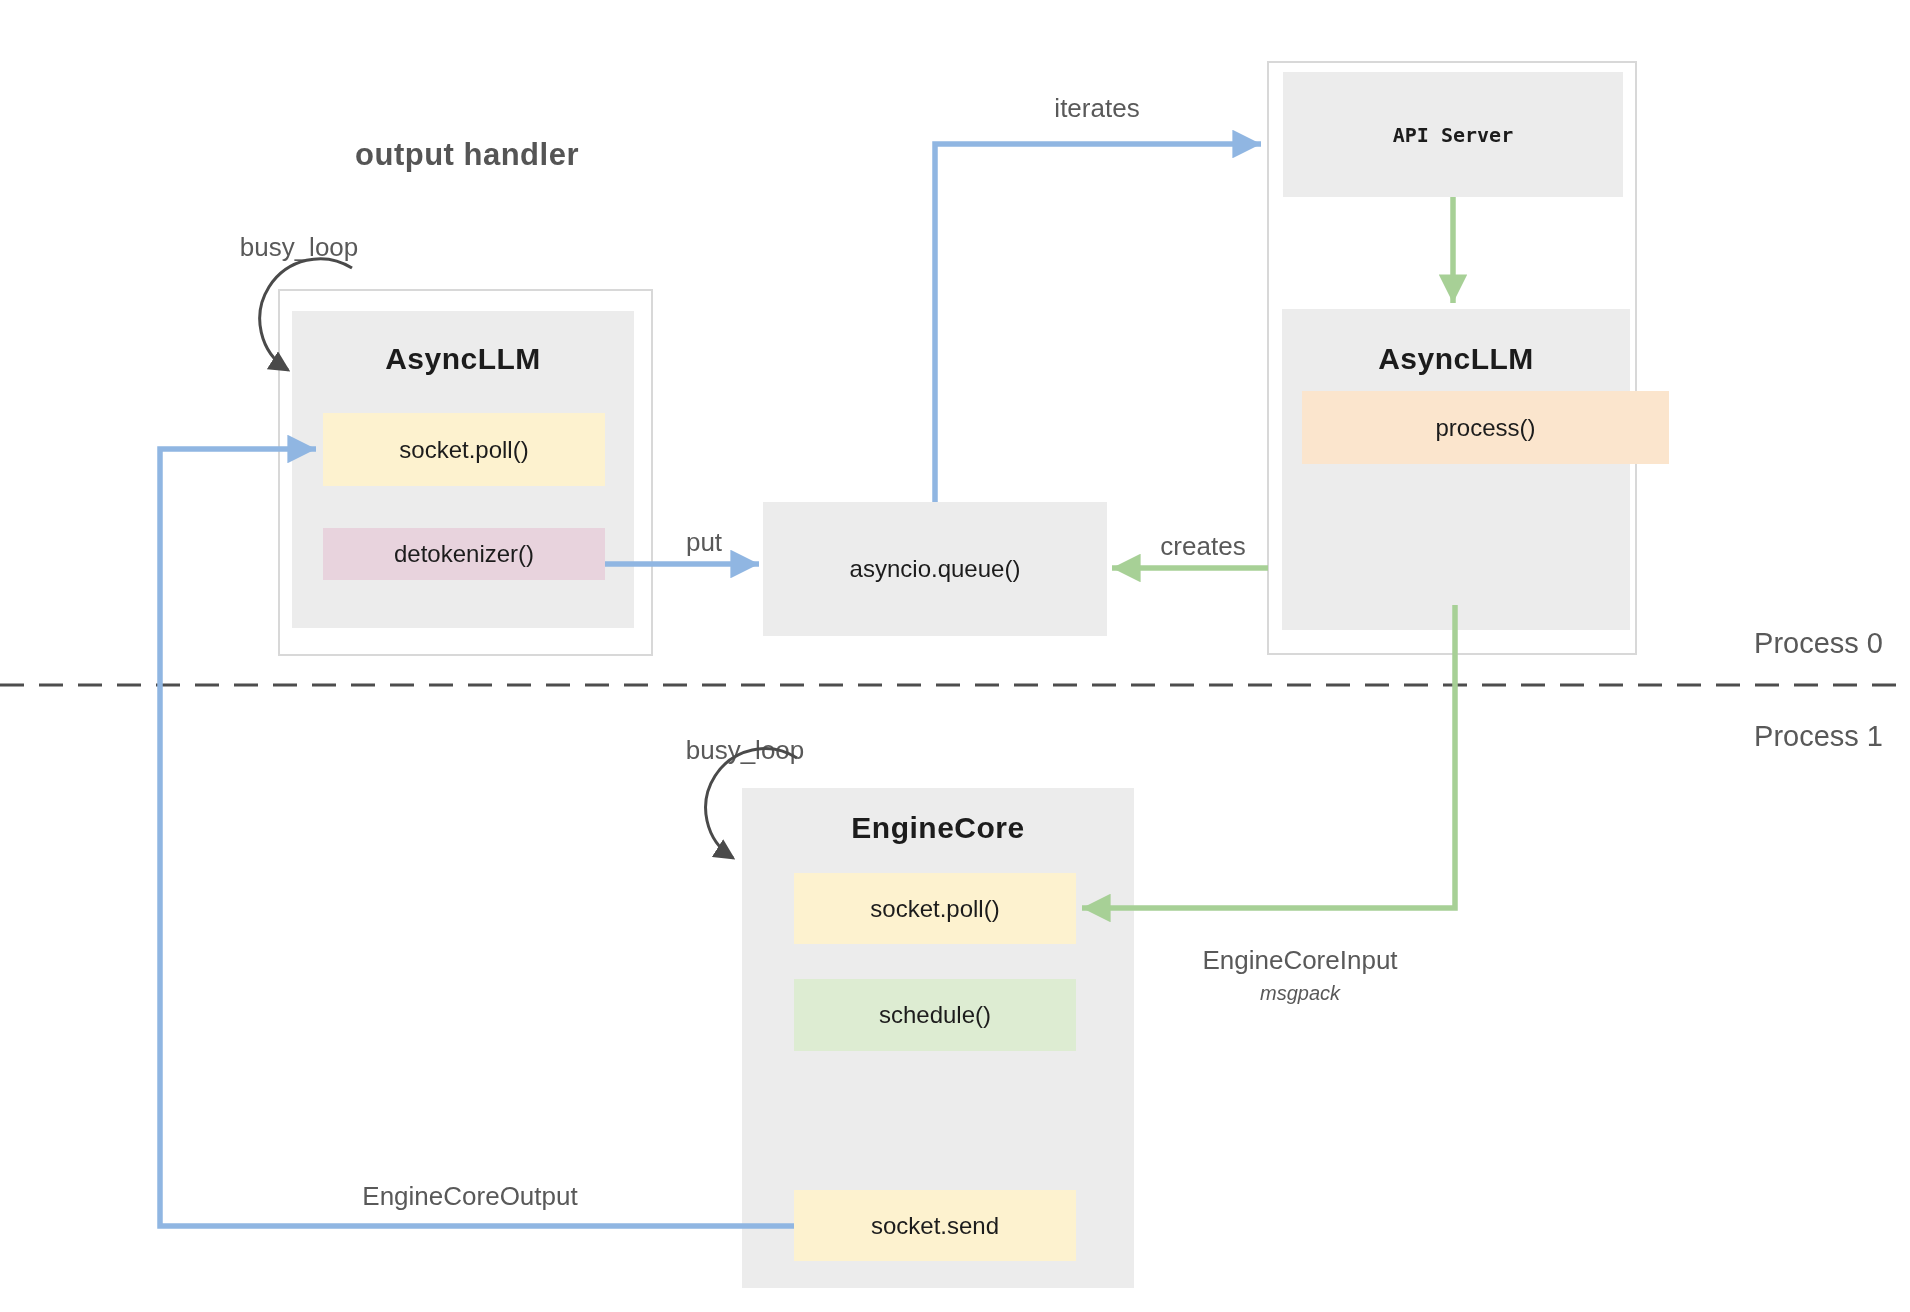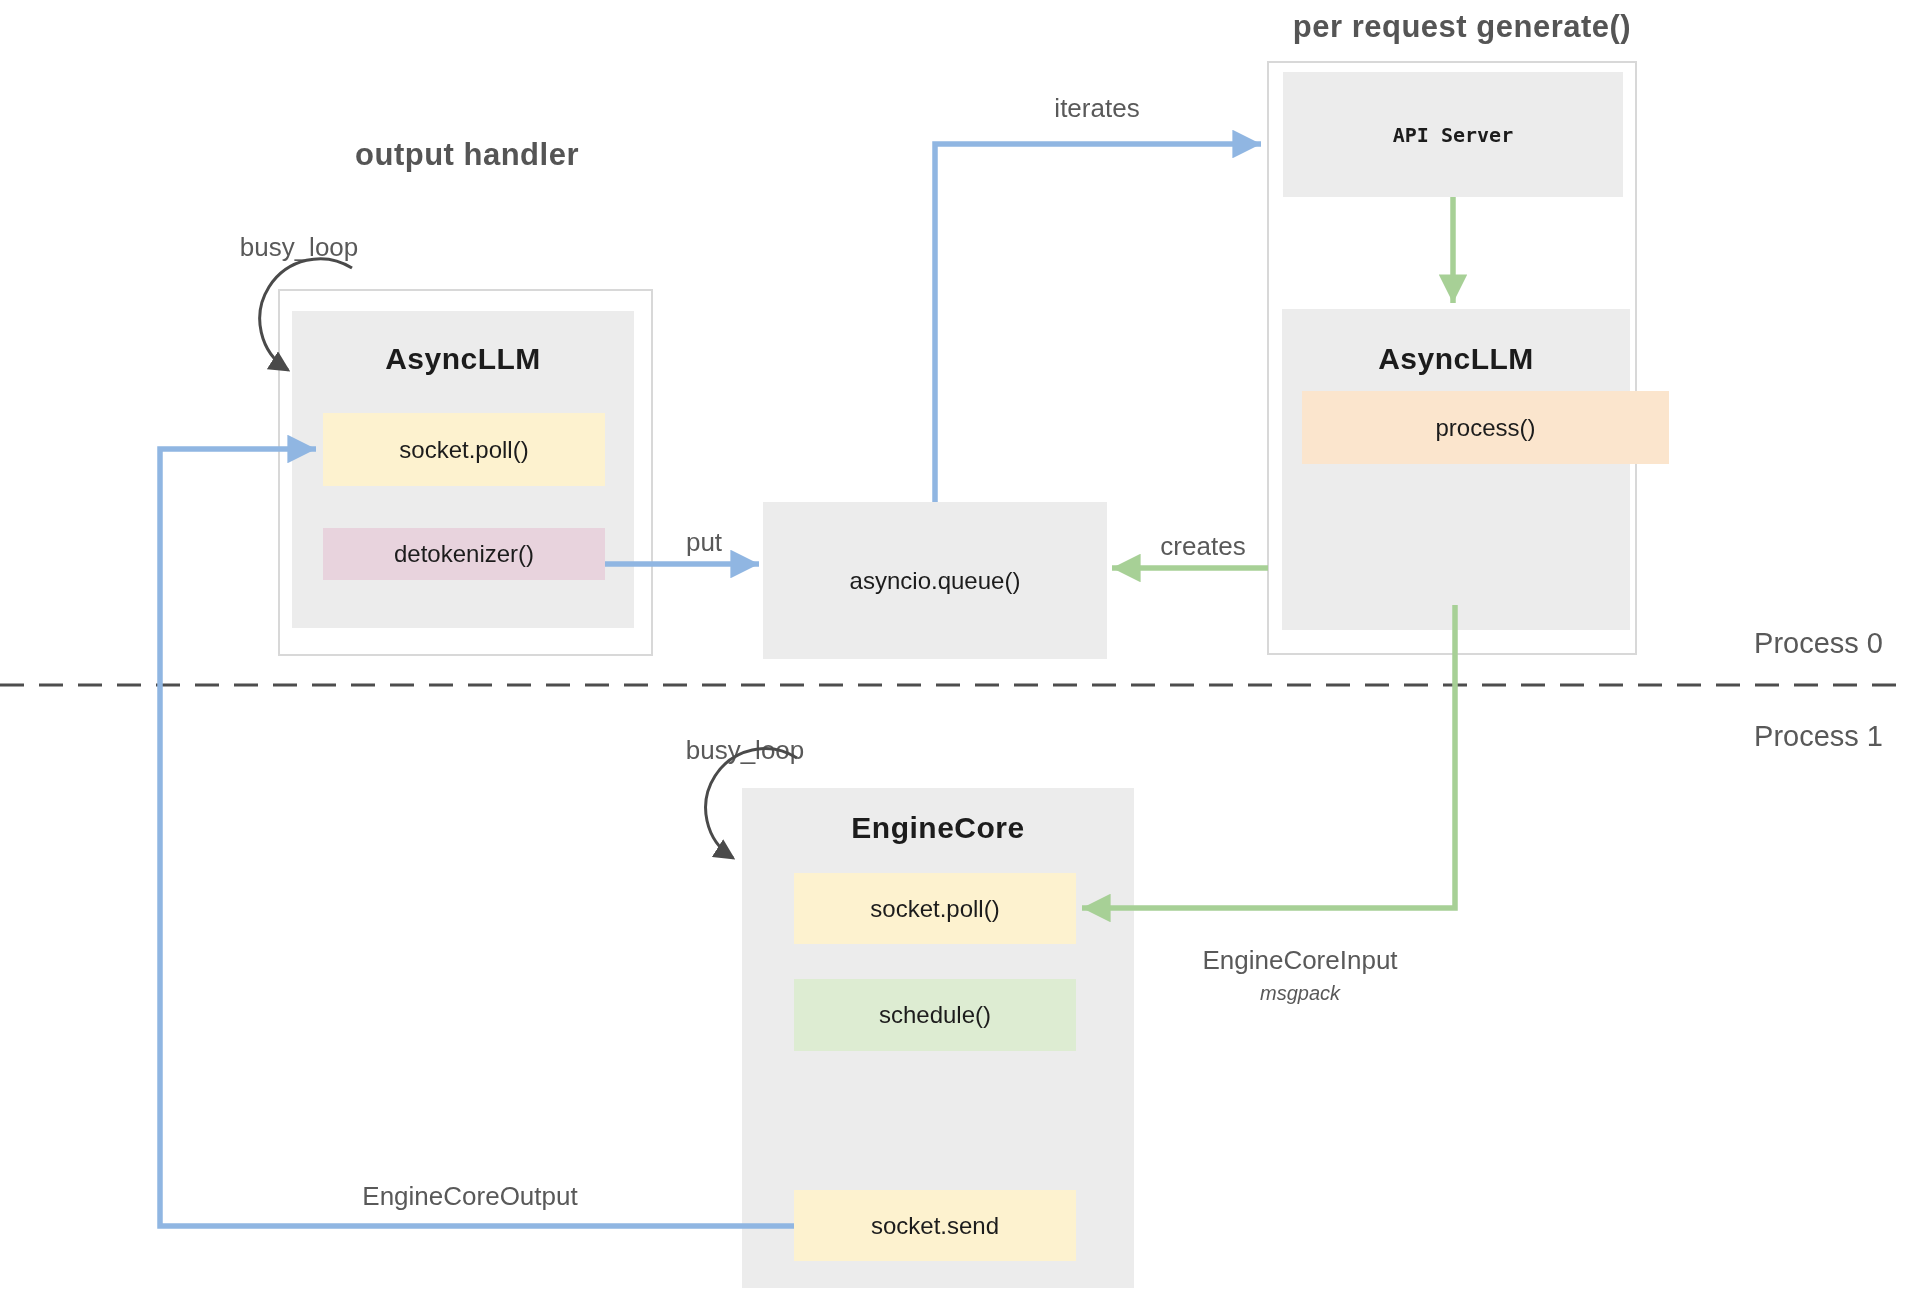--- a/index.html
+++ b/index.html
@@ -76,30 +76,29 @@
     position:absolute;left:0;top:0;
     pointer-events:none;
   }
   .mono-title{font-family:"DejaVu Sans Mono", monospace;}
 </style>
 </head>
 <body>
 
 <div id="canvas">
 
-  <div class="big-label center" style="left:1462px;top:27px;">per request generate()</div>
   <div class="big-label center" style="left:467px;top:155px;">output handler</div>
 
   <div class="abs outer-frame" style="left:278px;top:289px;width:375px;height:367px;"></div>
   <div class="abs gray-panel" style="left:292px;top:311px;width:342px;height:317px;"></div>
   <div class="panel-title center" style="left:463px;top:359px;position:absolute;">AsyncLLM</div>
   <div class="method" style="left:323px;top:413px;width:282px;height:73px;background:var(--yellow);">socket.poll()</div>
   <div class="method" style="left:323px;top:528px;width:282px;height:52px;background:var(--pink);">detokenizer()</div>
 
-  <div class="method gray-panel" style="left:763px;top:502px;width:344px;height:157px;">asyncio.queue()</div>
+  <div class="method gray-panel" style="left:763px;top:502px;width:344px;height:134px;">asyncio.queue()</div>
 
   <div class="abs outer-frame" style="left:1267px;top:61px;width:370px;height:594px;"></div>
   <div class="method gray-panel mono-title" style="left:1283px;top:72px;width:340px;height:125px;font-weight:bold;font-size:20px;">API Server</div>
   <div class="abs gray-panel" style="left:1282px;top:309px;width:348px;height:321px;"></div>
   <div class="panel-title center" style="left:1456px;top:359px;position:absolute;">AsyncLLM</div>
   <div class="method" style="left:1302px;top:391px;width:367px;height:73px;background:var(--orange);">process()</div>
 
   <div class="abs gray-panel" style="left:742px;top:788px;width:392px;height:500px;"></div>
   <div class="panel-title center" style="left:938px;top:828px;position:absolute;">EngineCore</div>
   <div class="method" style="left:794px;top:873px;width:282px;height:71px;background:var(--yellow);">socket.poll()</div>

